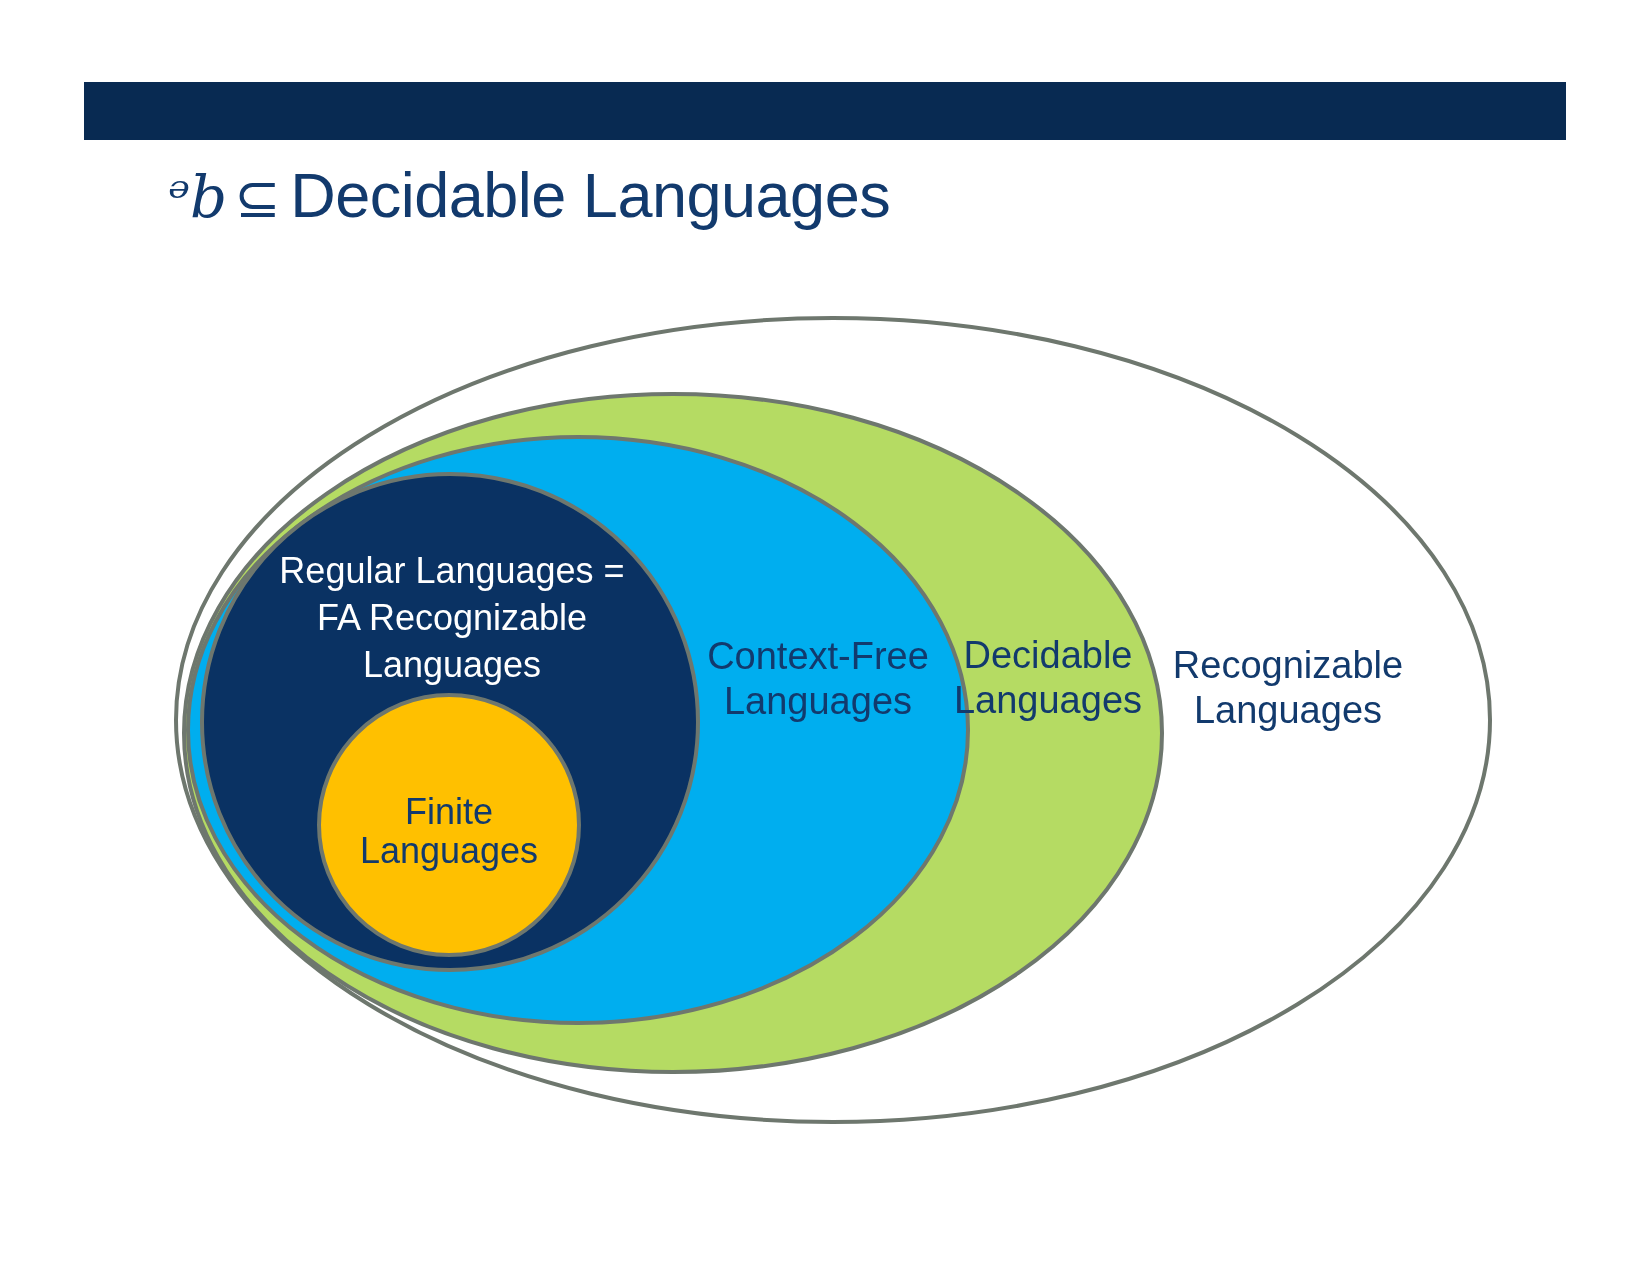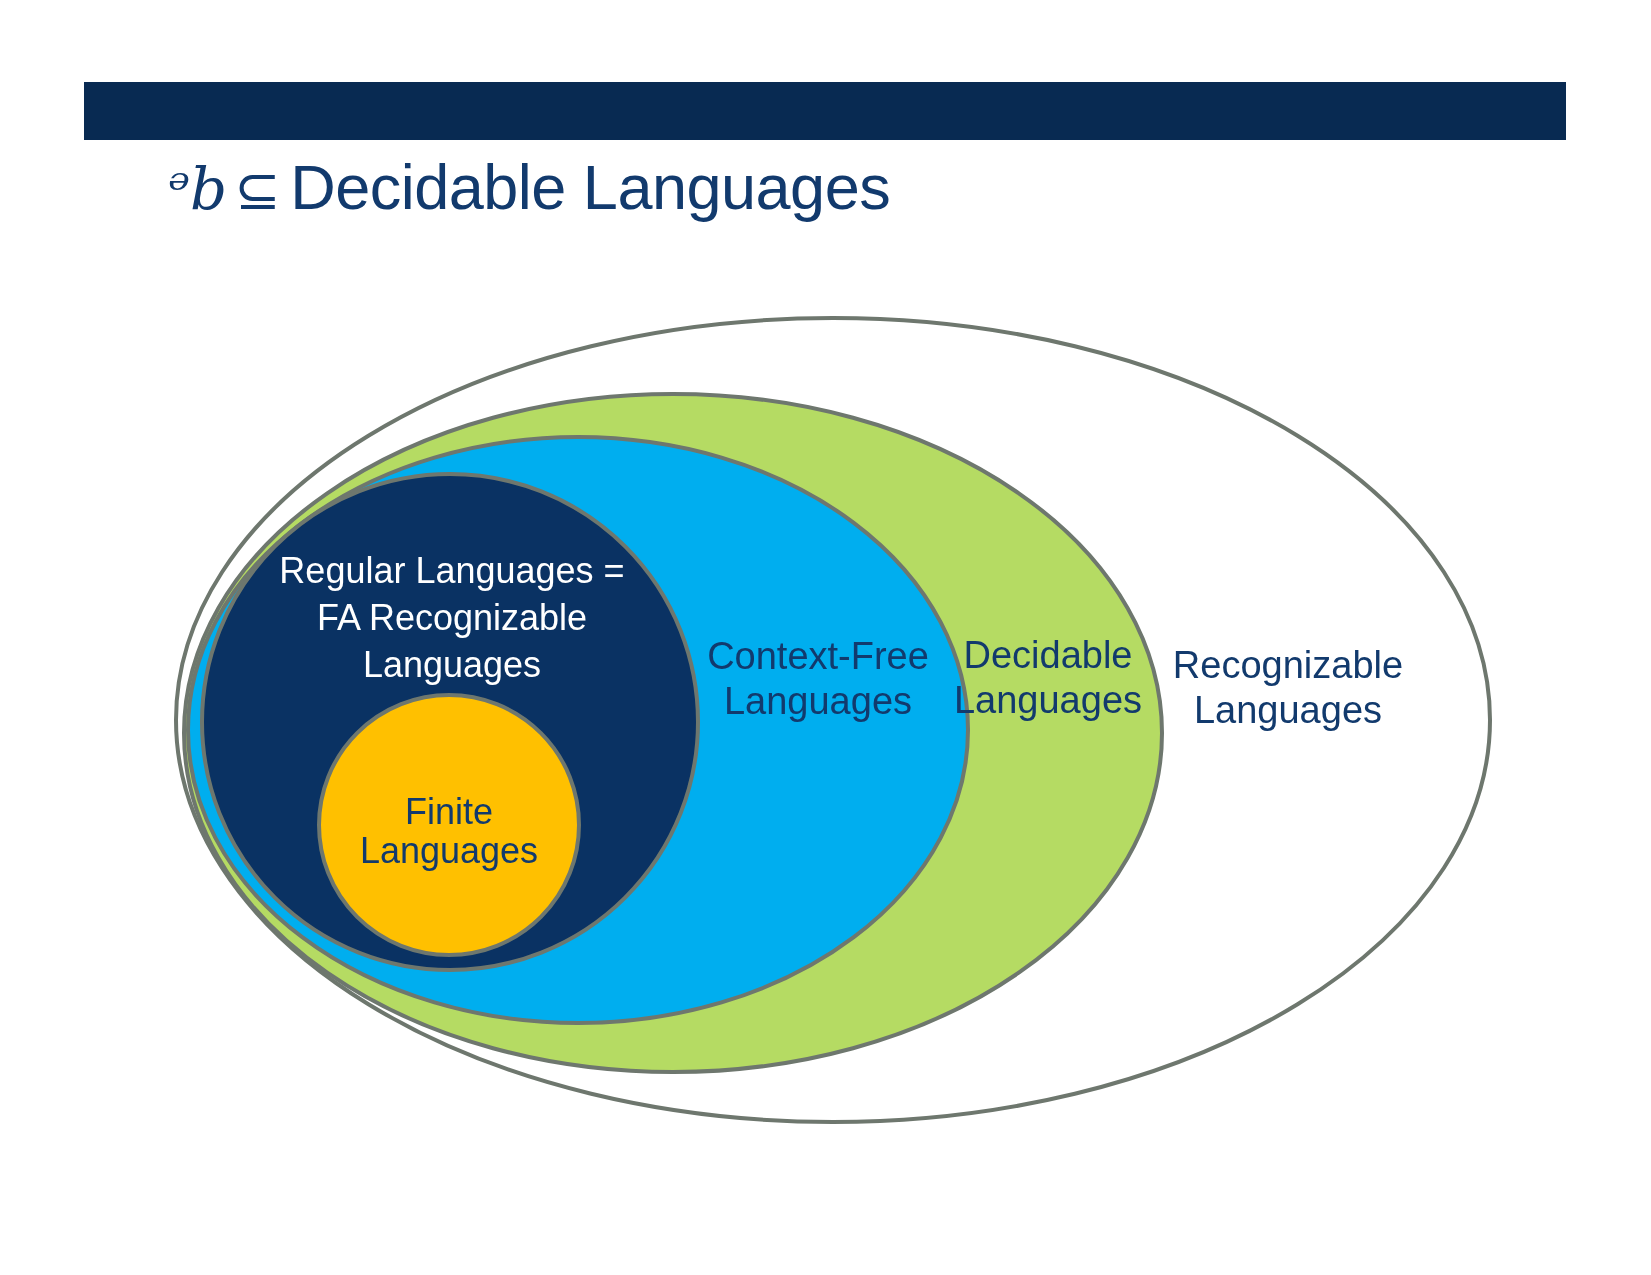--- a/index.html
+++ b/index.html
@@ -32,21 +32,21 @@
     height: 58px;
     background: #082a52;
   }
 
   
   #slide-title {
     position: absolute;
     left: 168px;
     top: 152px;
     height: 86px;
-    line-height: 70px;
+    line-height: 86px;
     color: #123a6d;
     font-size: 63px;
     font-family: "Liberation Sans", sans-serif;
     font-weight: 400;
     white-space: nowrap;
     letter-spacing: -0.5px;
   }
   #slide-title .pset {
     font-family: "DejaVu Serif", serif;
     font-style: italic;

